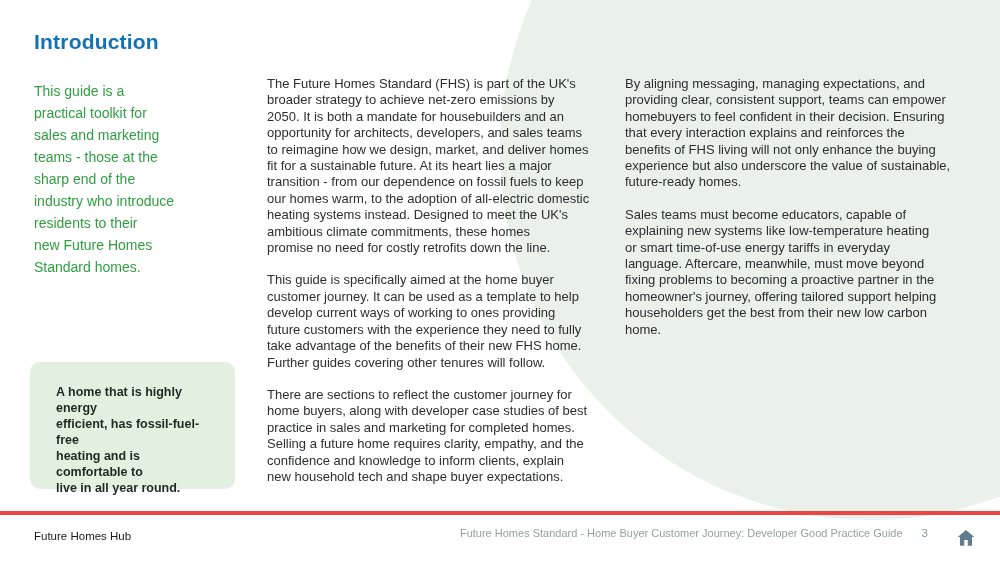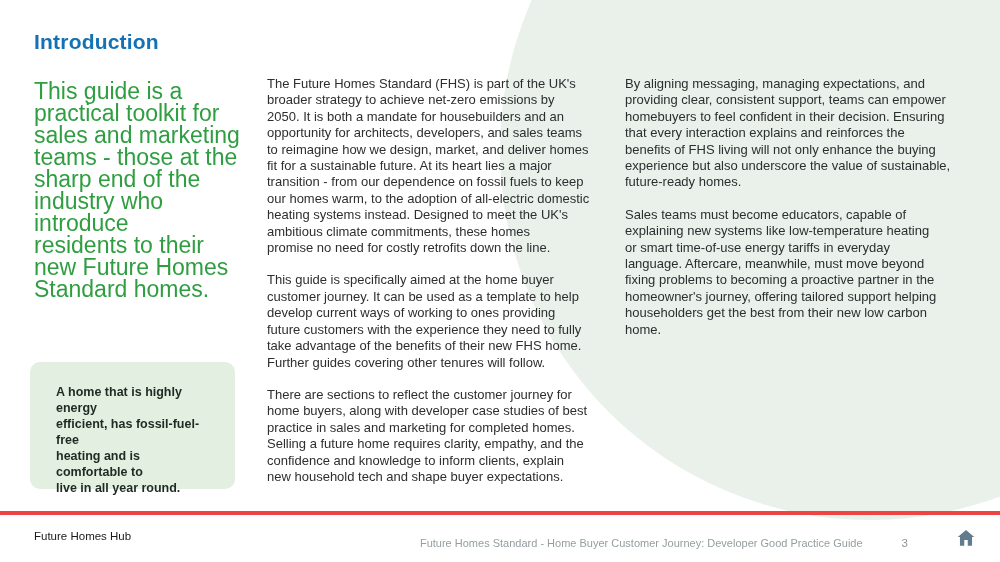--- a/index.html
+++ b/index.html
@@ -10,21 +10,21 @@
   .bg-circle{
     position:absolute;left:500px;top:-220px;width:740px;height:740px;
     border-radius:50%;background:#e9f1ea;
   }
   .page-title{
     position:absolute;left:34px;top:30px;margin:0;
     font-size:21px;font-weight:bold;color:#1371b6;letter-spacing:.2px;
   }
   .lead{
     position:absolute;left:34px;top:80px;width:230px;
-    font-size:23px;line-height:22px;color:#2f9e41;
+    font-size:14px;line-height:22px;color:#2f9e41;
     white-space:pre-line;
   }
   .info-box{
     position:absolute;left:30px;top:362px;width:177px;height:107px;
     background:#e2efe1;border-radius:10px;padding:10px 14px;
   }
   .info-title{
     font-size:12.5px;line-height:17px;font-weight:bold;color:#2f9e41;
     margin:0 0 14px 0;white-space:pre-line;
   }
@@ -40,21 +40,21 @@
     white-space:pre-line;
   }
   .footer{
     position:absolute;left:0;right:0;top:511px;height:51px;
     border-top:4px solid #ef4444;
   }
   .footer-brand{
     position:absolute;left:34px;top:15px;font-size:11.5px;color:#17191b;
   }
   .footer-right{
-    position:absolute;right:23px;top:12px;display:flex;align-items:flex-end;gap:20px;
+    position:absolute;right:23px;top:12px;display:flex;align-items:flex-start;
   }
   .footer-doc-title{font-size:11px;color:#949ea0;}
   .footer-page-num{font-size:11.5px;color:#8b9597;margin-left:19px;}
   .home-icon{margin-left:27px;width:22px;height:22px;display:block;}
 </style>
 </head>
 <body>
 
 <div class="page">
 

